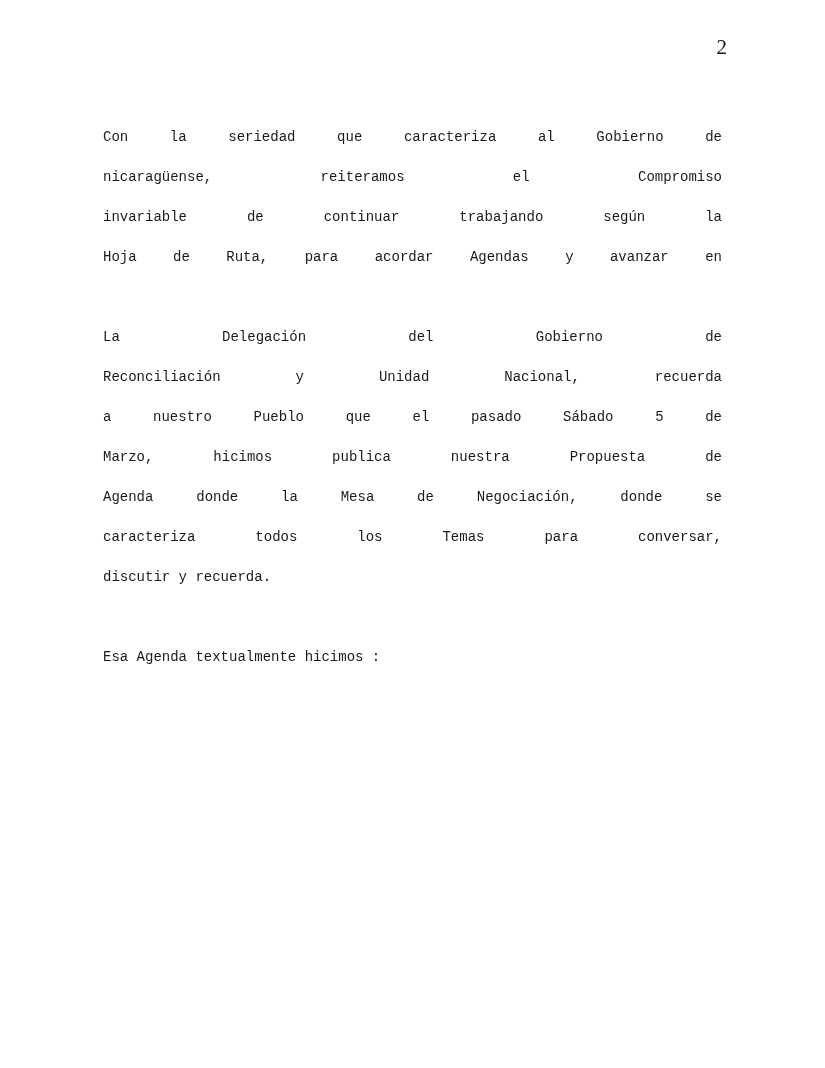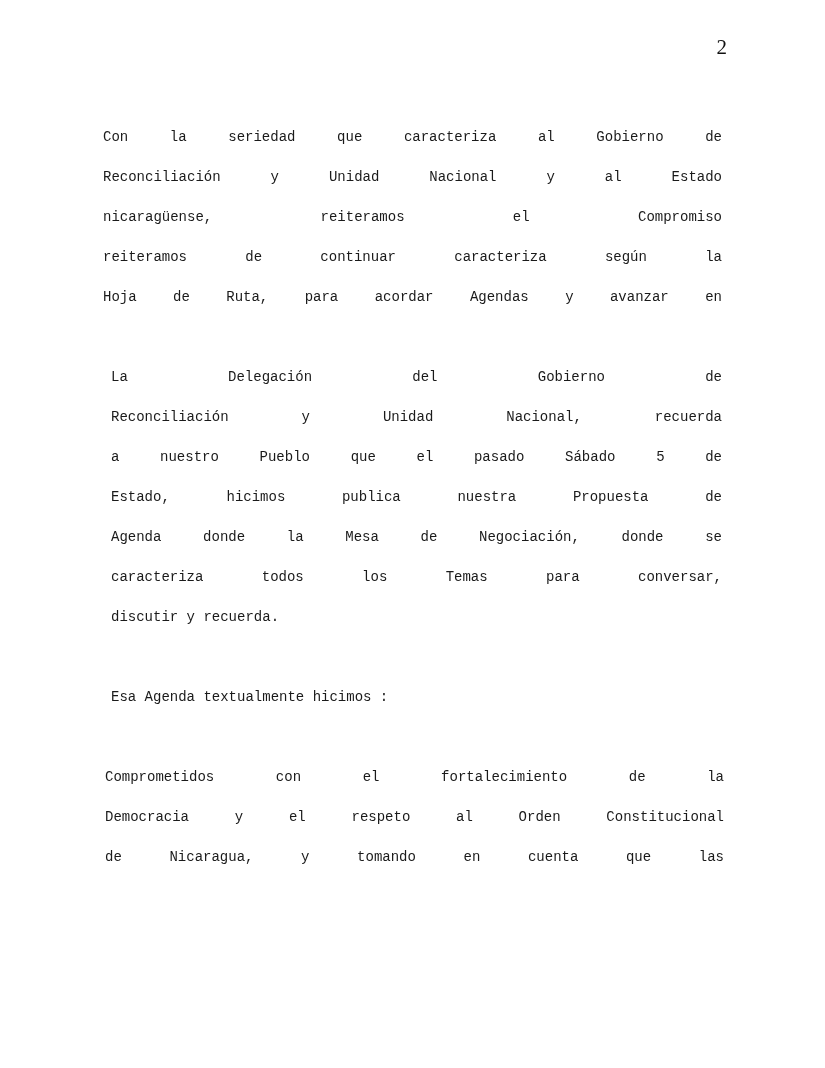--- a/index.html
+++ b/index.html
@@ -29,21 +29,20 @@
     position: absolute;
     left: 97px;
     top: 117px;
     width: 627px;
   }
   .para {
     margin: 0;
   }
   .para + .para {
     margin-top: 40px;
-    margin-left: 8px;
   }
   .para.indent {
     padding-left: 6px;
     padding-right: 2px;
   }
   .line {
     height: 40px;
     line-height: 40px;
     font-size: 14px;
     letter-spacing: 0;
@@ -57,36 +56,30 @@
   }
 </style>
 </head>
 <body>
 
 <div class="page">
   <div class="page-number">2</div>
   <div class="doc-body">
       <div class="para indent">
         <div class="line just"><span class="seg">Con la seriedad que caracteriza al Gobierno de</span></div>
-        <div class="line just"><span class="seg">Reconciliación y Unidad Nacional y al Estado</span></div>
         <div class="line just"><span class="seg">nicaragüense, reiteramos el </span><span class="seg bold">Compromiso</span></div>
-        <div class="line just"><span class="seg bold">reiteramos</span><span class="seg"> de continuar caracteriza según la</span></div>
+        <div class="line just"><span class="seg bold">invariable</span><span class="seg"> de continuar trabajando según la</span></div>
         <div class="line just"><span class="seg">Hoja de Ruta, para acordar Agendas y avanzar en</span></div>
       </div>
       <div class="para indent">
         <div class="line just"><span class="seg">La Delegación del Gobierno de</span></div>
         <div class="line just"><span class="seg">Reconciliación y Unidad Nacional, recuerda</span></div>
         <div class="line just"><span class="seg">a nuestro Pueblo que el pasado Sábado 5 de</span></div>
-        <div class="line just"><span class="seg">Estado, hicimos publica nuestra Propuesta de</span></div>
+        <div class="line just"><span class="seg">Marzo, hicimos publica nuestra Propuesta de</span></div>
         <div class="line just"><span class="seg">Agenda donde la Mesa de Negociación, donde se</span></div>
         <div class="line just"><span class="seg">caracteriza todos los Temas para conversar,</span></div>
         <div class="line"><span class="seg">discutir y recuerda.</span></div>
       </div>
       <div class="para indent">
         <div class="line"><span class="seg">Esa Agenda textualmente hicimos :</span></div>
       </div>
-      <div class="para">
-        <div class="line just"><span class="seg">Comprometidos con el fortalecimiento de la</span></div>
-        <div class="line just"><span class="seg">Democracia y el respeto al Orden Constitucional</span></div>
-        <div class="line just"><span class="seg">de Nicaragua, y tomando en cuenta que las</span></div>
-      </div>
     </div>
 </div>
 
 </body></html>

